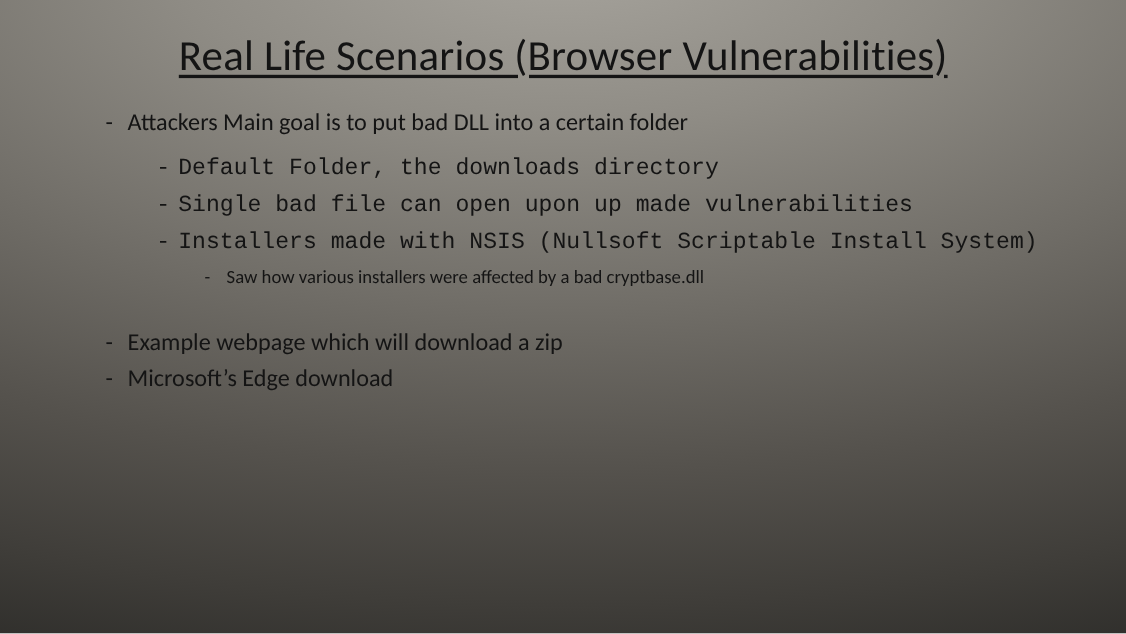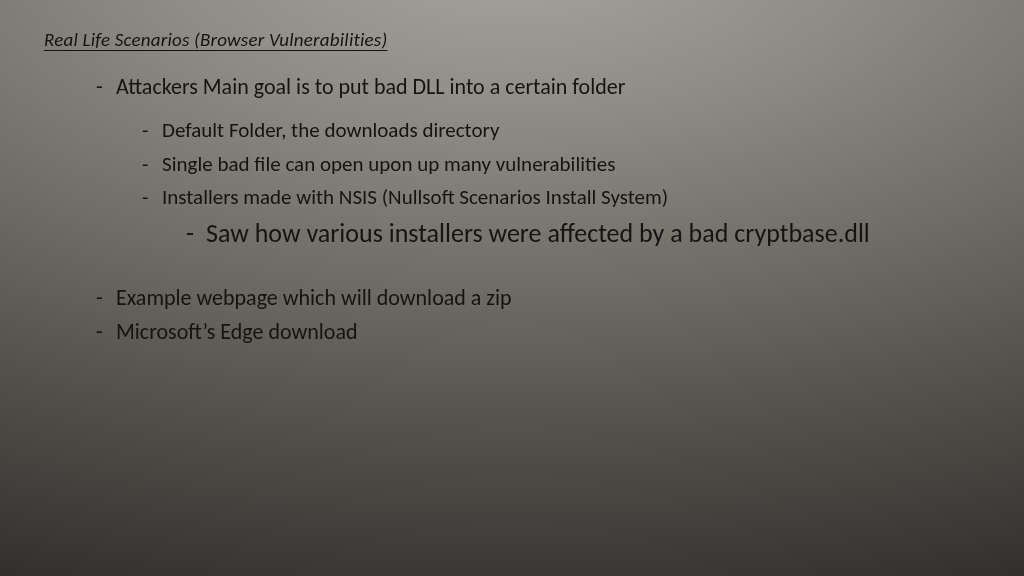--- a/index.html
+++ b/index.html
@@ -18,28 +18,28 @@
                 #8f8c85 25%,
                 #6f6c66 50%,
                 #55524d 70%,
                 #3f3d39 88%,
                 #2f2e2b 100%);
     color: #1a1a1a;
     box-sizing: border-box;
     padding: 28px 44px 0 44px;
   }
   .title {
-    font-size: 19px;
-    font-style: italic;
+    font-size: 39px;
     text-decoration: underline;
     text-underline-offset: 4px;
     margin: 0 0 22px 0;
     font-weight: 400;
     letter-spacing: 0.2px;
     color: #141414;
+    text-align: center;
   }
   ul {
     list-style: none;
     margin: 0;
     padding: 0;
   }
   li {
     position: relative;
     color: #141414;
   }
@@ -54,47 +54,48 @@
     margin-bottom: 16px;
     line-height: 1.25;
   }
   .lvl1::before { left: 52px; }
 
   .lvl2 {
     font-size: 21px;
     padding-left: 118px;
     margin-bottom: 8px;
     line-height: 1.28;
+    font-family: Liberation Mono, monospace;
   }
   .lvl2::before { left: 98px; }
 
   .lvl3 {
-    font-size: 26px;
+    font-size: 17px;
     padding-left: 162px;
     margin-bottom: 8px;
     line-height: 1.28;
   }
   .lvl3::before { left: 142px; }
 
   .gap-top { margin-top: 34px; }
   .tight   { margin-bottom: 6px; }
 </style>
 </head>
 <body>
 
 <div class="slide">
 
   <h1 class="title">Real Life Scenarios (Browser Vulnerabilities)</h1>
 
   <ul>
     <li class="lvl1">Attackers Main goal is to put bad DLL into a certain folder</li>
 
     <li class="lvl2">Default Folder, the downloads directory</li>
-    <li class="lvl2 tight">Single bad file can open upon up many vulnerabilities</li>
-    <li class="lvl2 tight">Installers made with NSIS (Nullsoft Scenarios Install System)</li>
+    <li class="lvl2 tight">Single bad file can open upon up made vulnerabilities</li>
+    <li class="lvl2 tight">Installers made with NSIS (Nullsoft Scriptable Install System)</li>
 
     <li class="lvl3">Saw how various installers were affected by a bad cryptbase.dll</li>
 
     <li class="lvl1 gap-top tight">Example webpage which will download a zip</li>
     <li class="lvl1 tight">Microsoft’s Edge download</li>
   </ul>
 
 </div>
 
 </body></html>

